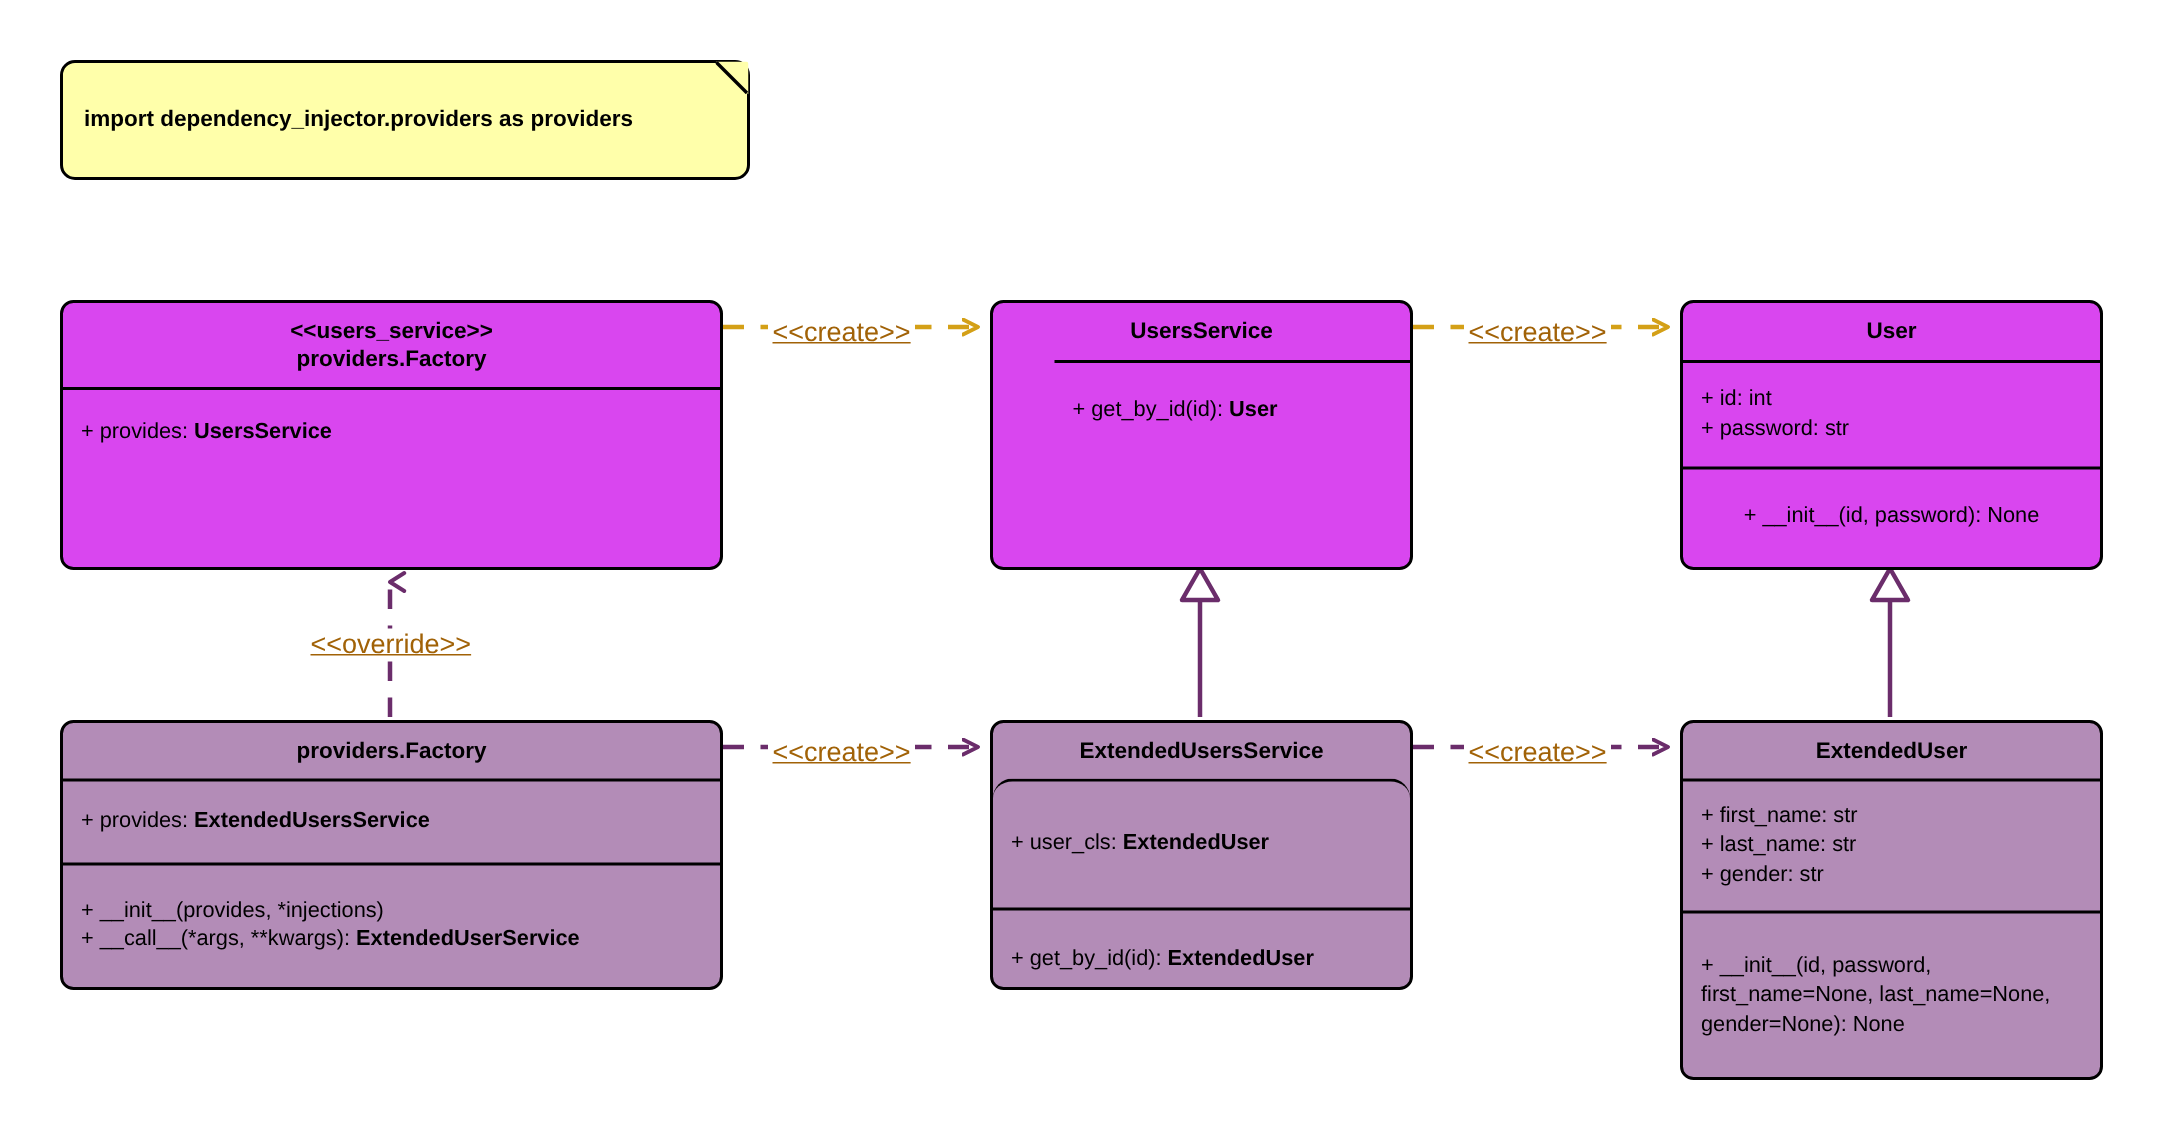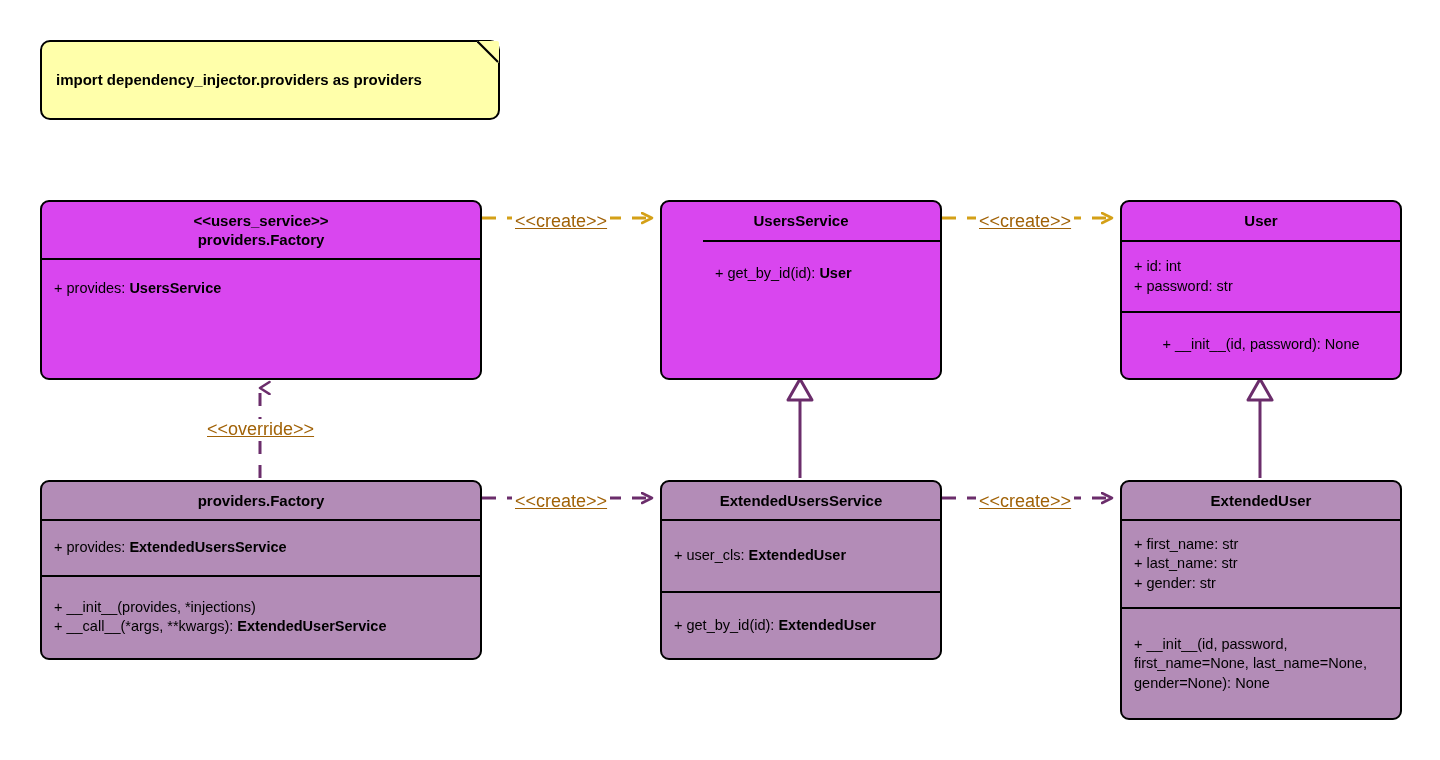--- a/index.html
+++ b/index.html
@@ -175,21 +175,21 @@
       <div class="ln">
         <span>+ __call__(*args, **kwargs): </span><b>ExtendedUserService</b>
       </div>
     </div>
   </div>
 
   <div class="cls purple" style="left:660px;top:480px;width:282px;height:180px;">
     <div class="sec hdr" style="height:37px;">
       <div class="ln">ExtendedUsersService</div>
     </div>
-    <div class="sec body" style="height:72px;">
+    <div class="sec body" style="height:86px;border-radius:13px;">
       <div class="ln">
         <span>+ user_cls: </span><b>ExtendedUser</b>
       </div>
     </div>
     <div class="sec body" style="height:67px;">
       <div class="ln">
         <span>+ get_by_id(id): </span><b>ExtendedUser</b>
       </div>
     </div>
   </div>

